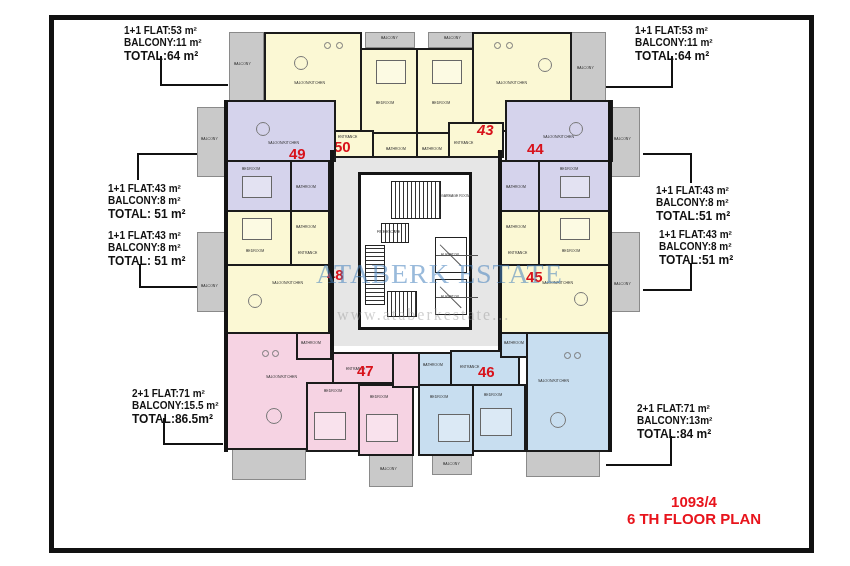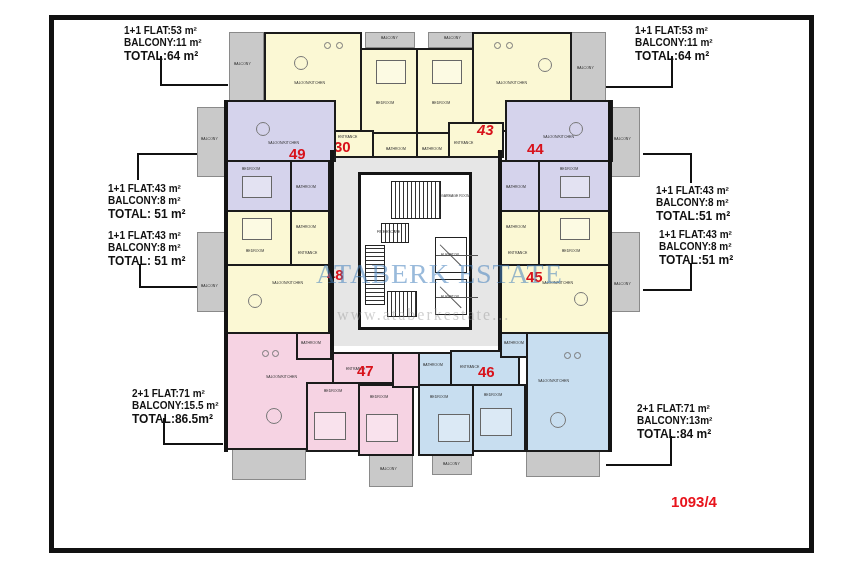--- a/index.html
+++ b/index.html
@@ -161,21 +161,21 @@
 <div class="room room-yellow" style="left:360px;top:48px;width:58px;height:86px;">
   <div class="bed" style="left:14px;top:10px;width:30px;height:24px;"></div>
   <span class="tiny" style="left:14px;top:52px;">BEDROOM</span>
 </div>
 <div class="room room-yellow" style="left:330px;top:130px;width:44px;height:28px;">
   <span class="tiny" style="left:6px;top:4px;">ENTRANCE</span>
 </div>
 <div class="room room-yellow" style="left:372px;top:132px;width:46px;height:26px;">
   <span class="tiny" style="left:12px;top:14px;">BATHROOM</span>
 </div>
-<span class="unitno" style="left:334px;top:139px;">30</span>
+<span class="unitno" style="left:334px;top:139px;">50</span>
 
 <div class="room room-yellow" style="left:416px;top:48px;width:58px;height:86px;">
   <div class="bed" style="left:14px;top:10px;width:30px;height:24px;"></div>
   <span class="tiny" style="left:14px;top:52px;">BEDROOM</span>
 </div>
 <div class="room room-yellow" style="left:472px;top:32px;width:100px;height:100px;">
   <span class="tiny" style="left:22px;top:48px;">SALOON/KITCHEN</span>
   <div class="furn" style="left:64px;top:24px;width:14px;height:14px;"></div>
   <div class="furn" style="left:20px;top:8px;width:7px;height:7px;"></div>
   <div class="furn" style="left:32px;top:8px;width:7px;height:7px;"></div>
@@ -293,13 +293,14 @@
 <div class="wall" style="left:224px;top:100px;width:4px;height:352px;"></div>
 <div class="wall" style="left:608px;top:100px;width:4px;height:352px;"></div>
 <div class="wall" style="left:330px;top:150px;width:4px;height:200px;"></div>
 <div class="wall" style="left:498px;top:150px;width:4px;height:200px;"></div>
 
 <div class="watermark" style="left:316px;top:258px;font-size:28px;letter-spacing:1px;">ATABERK ESTATE</div>
 <div class="watermark" style="left:337px;top:306px;font-size:16px;letter-spacing:2px;color:rgba(150,150,150,0.45);">www.ataberkestate...</div>
 
 <div class="title" style="left:584px;top:494px;">
   <div>1093/4</div>
+  <div>6 TH FLOOR PLAN</div>
 </div>
 
 </body></html>

